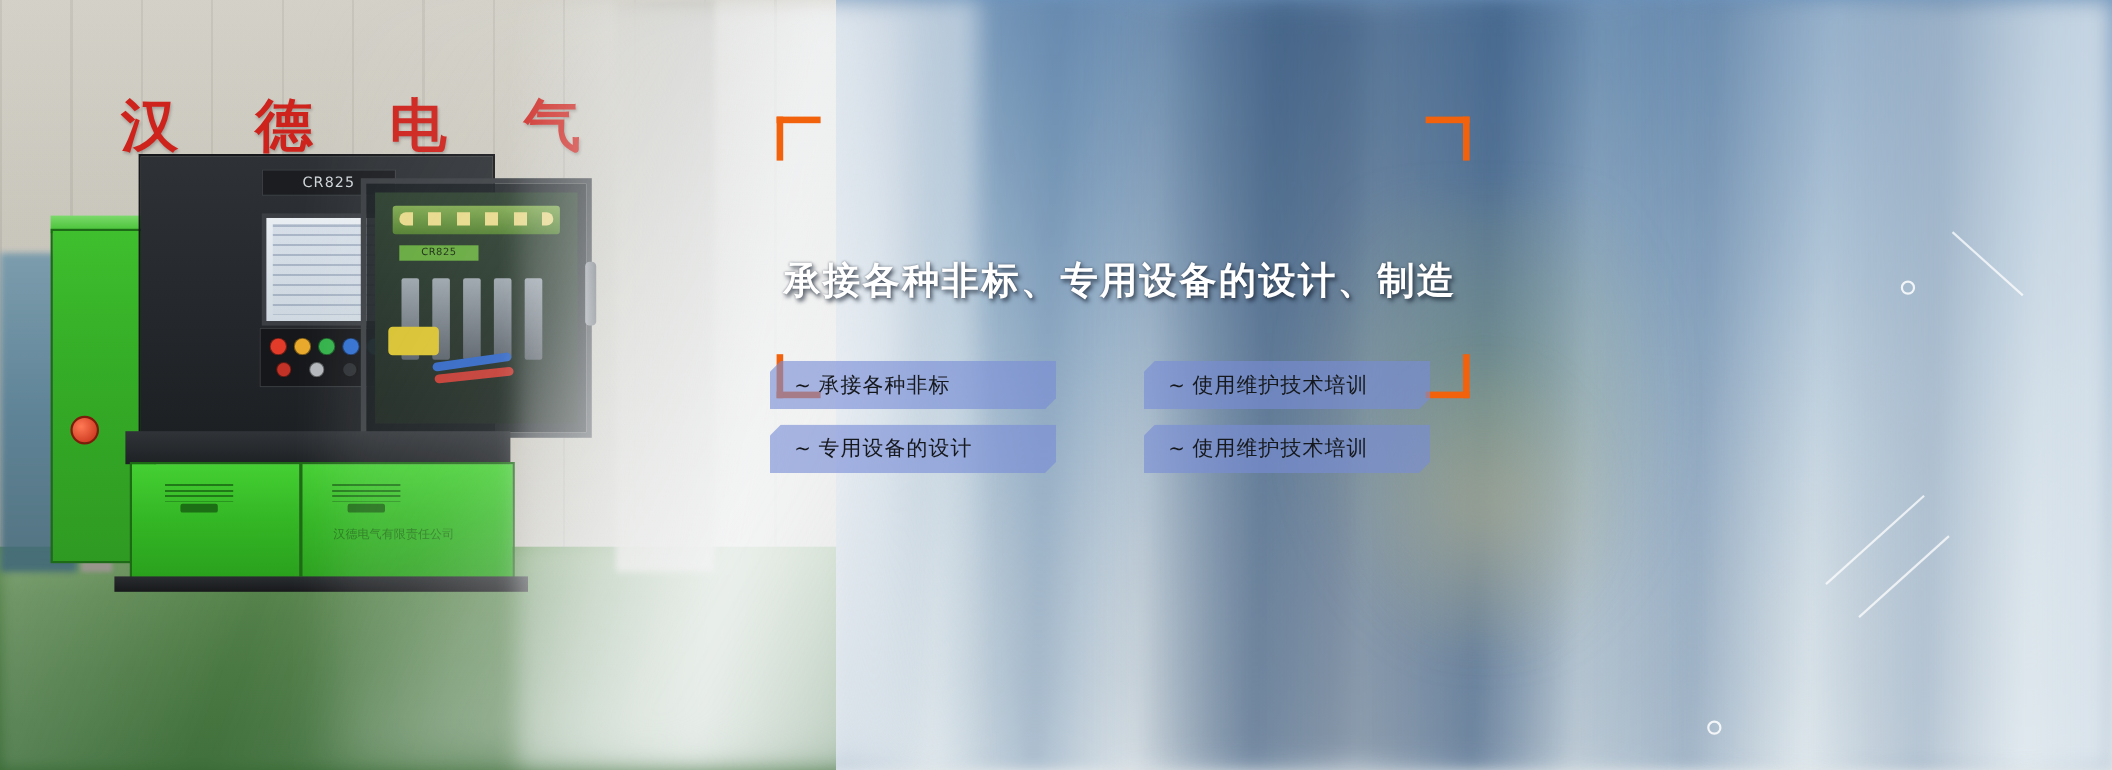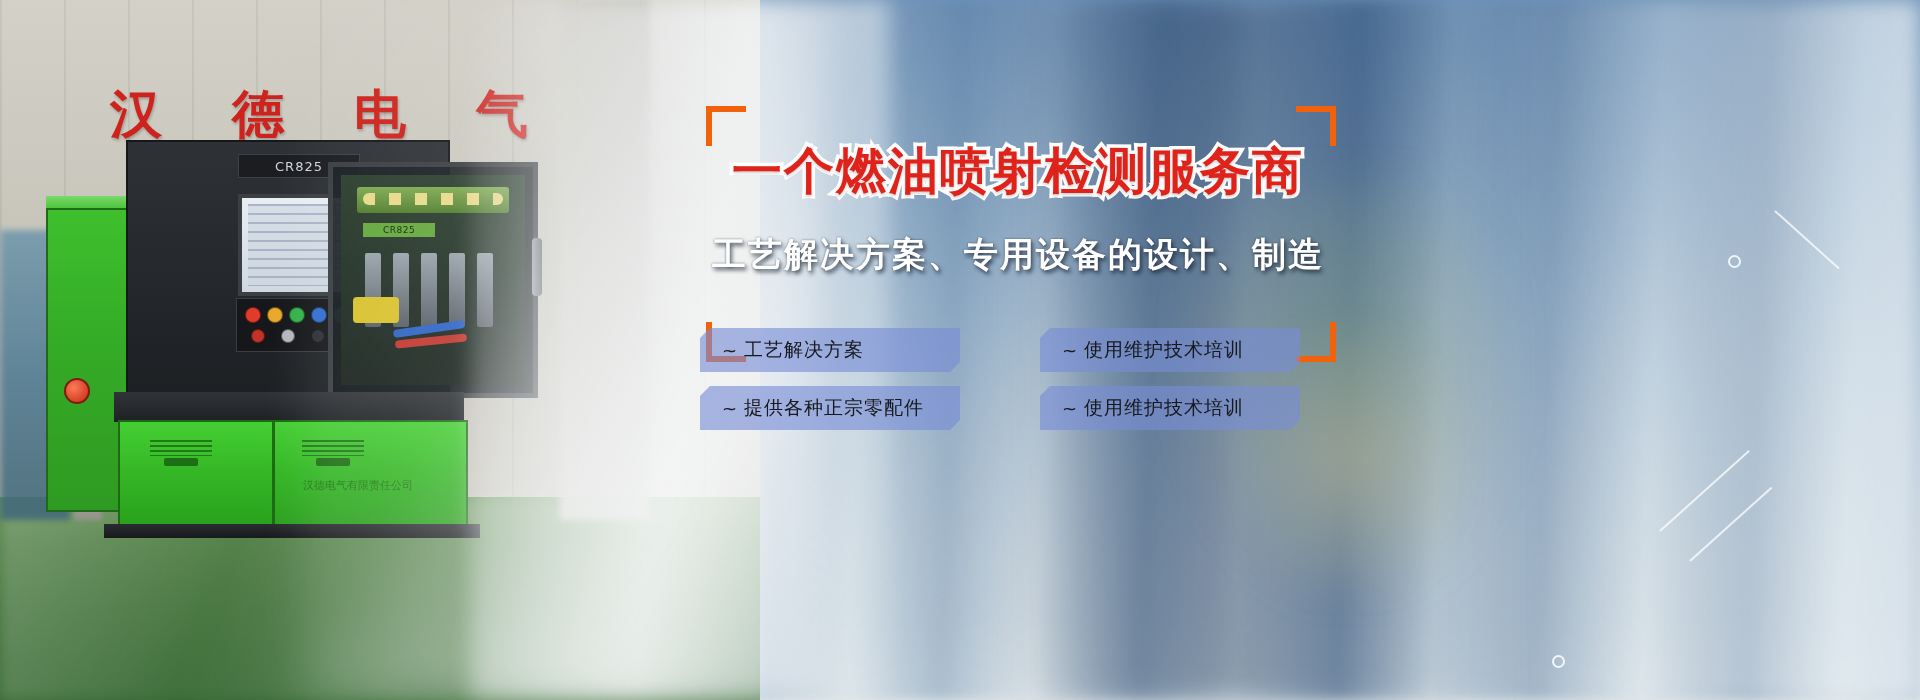--- a/index.html
+++ b/index.html
@@ -391,38 +391,37 @@
 
   <div class="bg-seam"></div>
   <div class="bg-seam2"></div>
 
   <div class="content">
     <span class="bracket tl"></span>
     <span class="bracket tr"></span>
     <span class="bracket bl"></span>
     <span class="bracket br"></span>
 
-    <div class="headline">一个燃油喷射检测服务商</div>
-    <div class="subline">工艺解决方案、专用设备的设计、制造</div>
+    <div class="subline">承接各种非标、专用设备的设计、制造</div>
 
     <div class="tags">
       <div class="tag-row">
         <div class="tag">
           <span class="tilde">~</span>
-          <span>工艺解决方案</span>
+          <span>承接各种非标</span>
         </div>
         <div class="tag">
           <span class="tilde">~</span>
           <span>使用维护技术培训</span>
         </div>
       </div>
       <div class="tag-row">
         <div class="tag">
           <span class="tilde">~</span>
-          <span>提供各种正宗零配件</span>
+          <span>专用设备的设计</span>
         </div>
         <div class="tag">
           <span class="tilde">~</span>
           <span>使用维护技术培训</span>
         </div>
       </div>
     </div>
   </div>
 
   <div class="deco-line" style="left:1775px; top:210px; width:86px; transform:rotate(42deg);"></div>

